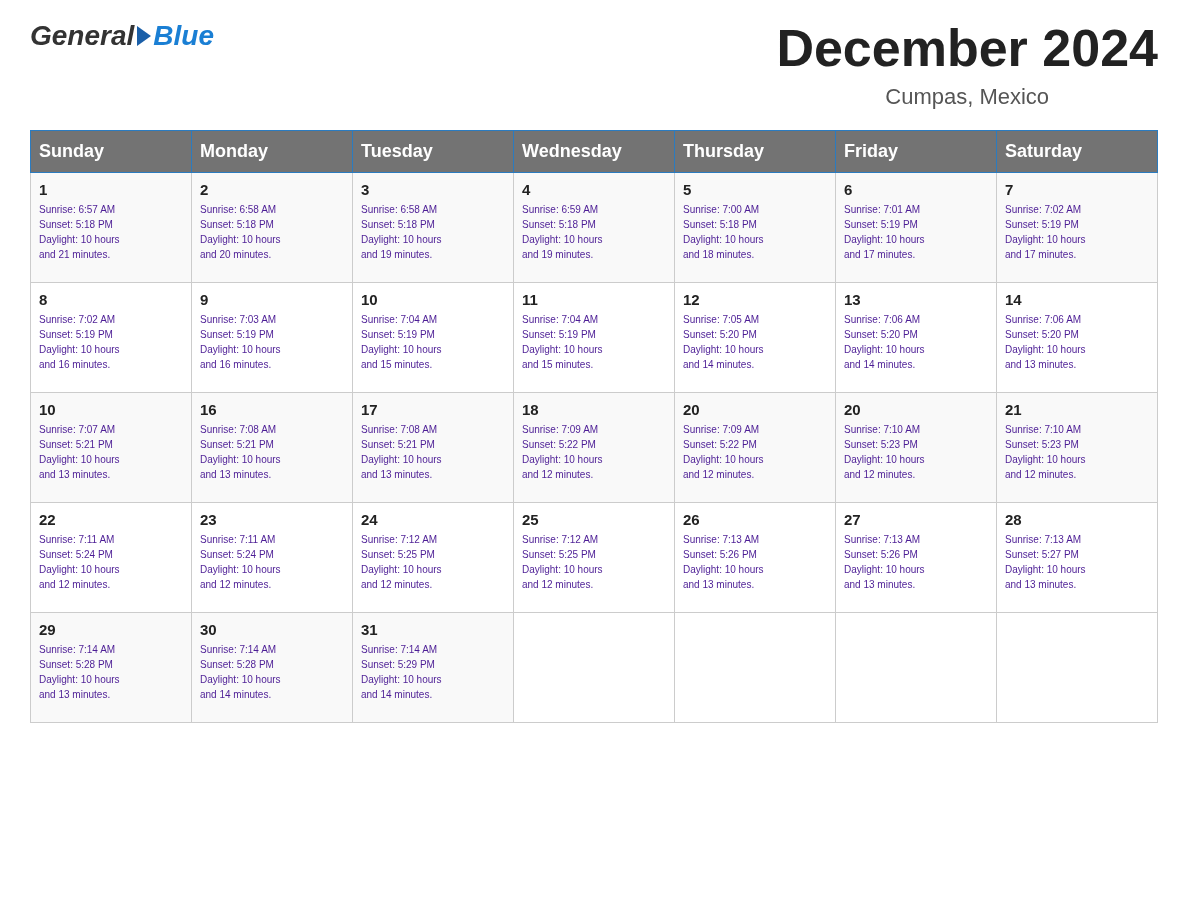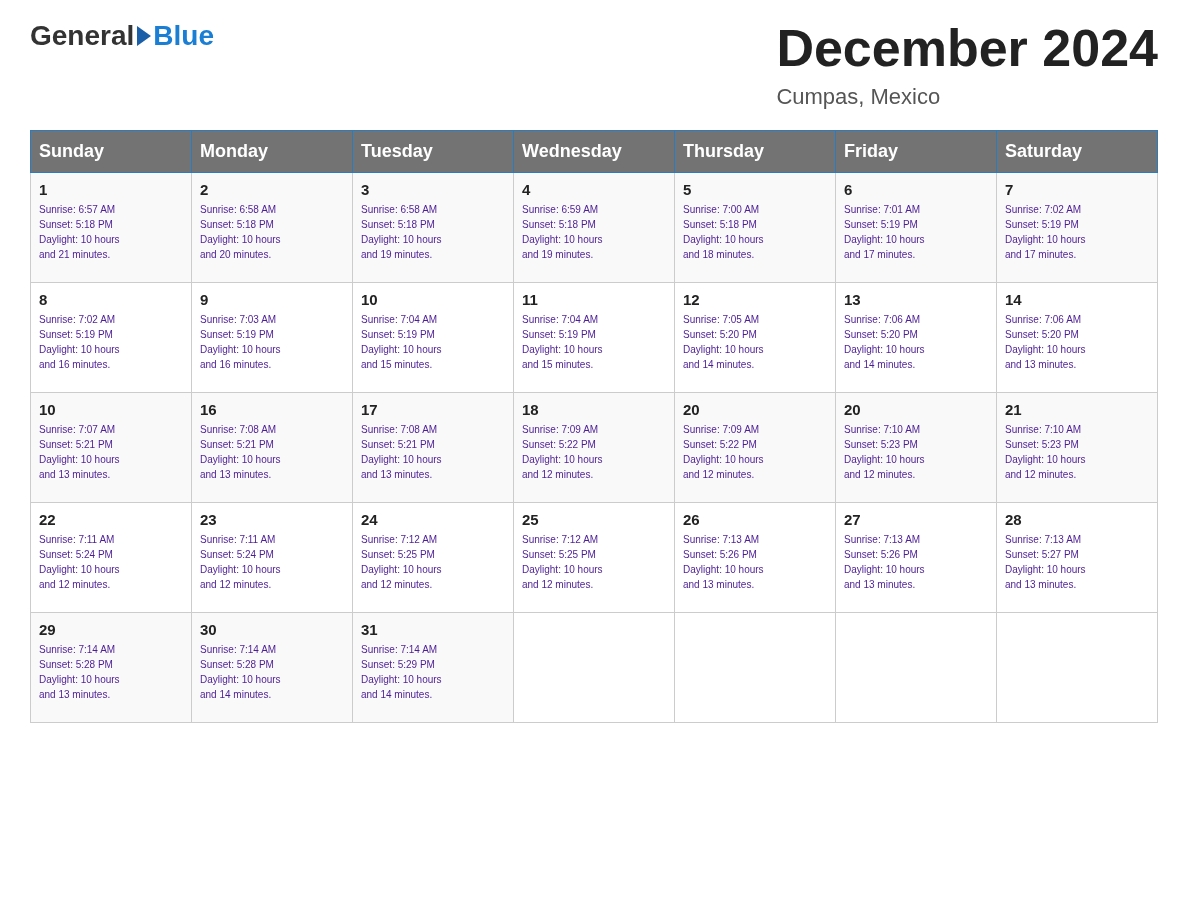--- a/index.html
+++ b/index.html
@@ -13,20 +13,21 @@
     .header {
       display: flex;
       justify-content: space-between;
       align-items: flex-start;
       margin-bottom: 20px;
     }
     .logo {
       display: flex;
       flex-direction: column;
       align-items: flex-start;
+      font-style: italic;
     }
     .logo-text {
       font-size: 28px;
       font-weight: bold;
       color: #333;
       display: flex;
       align-items: center;
     }
     .logo-general { color: #333; }
     .logo-arrow {
@@ -38,21 +39,21 @@
       border-bottom: 10px solid transparent;
       margin-left: 3px;
       margin-right: 2px;
     }
     .logo-blue {
       color: #1a7fd4;
       font-size: 28px;
       font-weight: bold;
     }
     .title-section {
-      text-align: left;
+      text-align: center;
     }
     .calendar-title {
       font-size: 52px;
       font-weight: bold;
       color: #222;
       line-height: 1.1;
     }
     .calendar-subtitle {
       font-size: 22px;
       color: #555;

